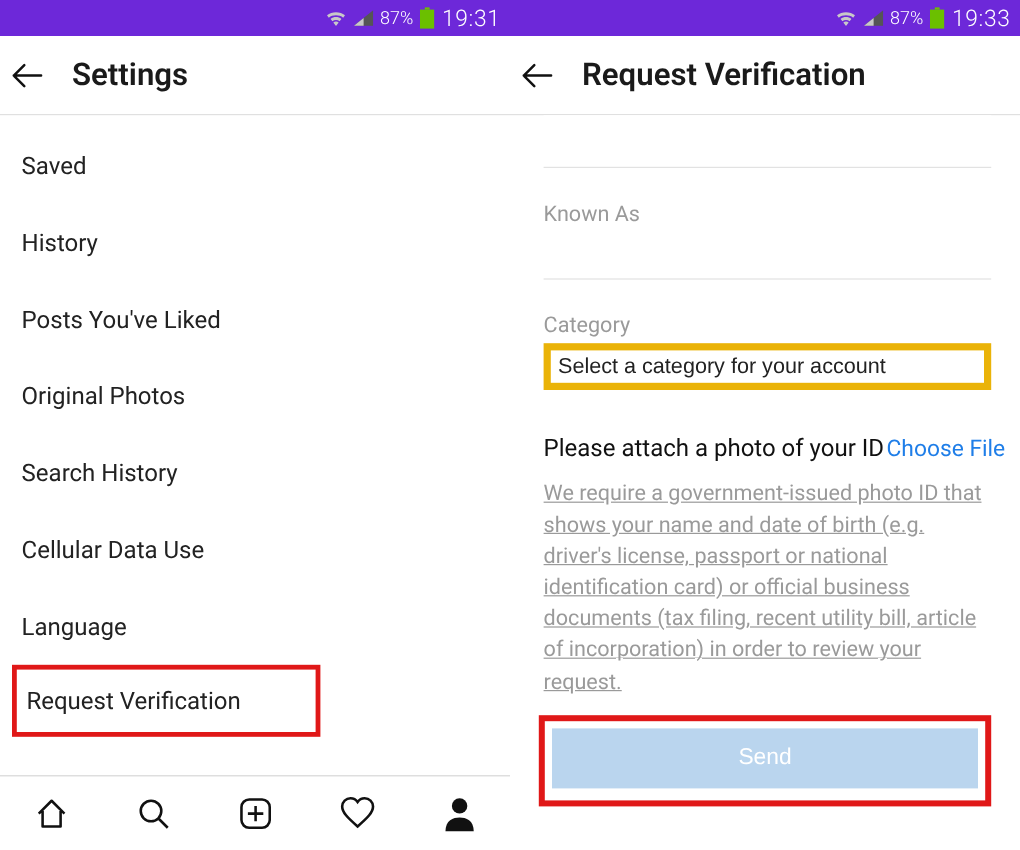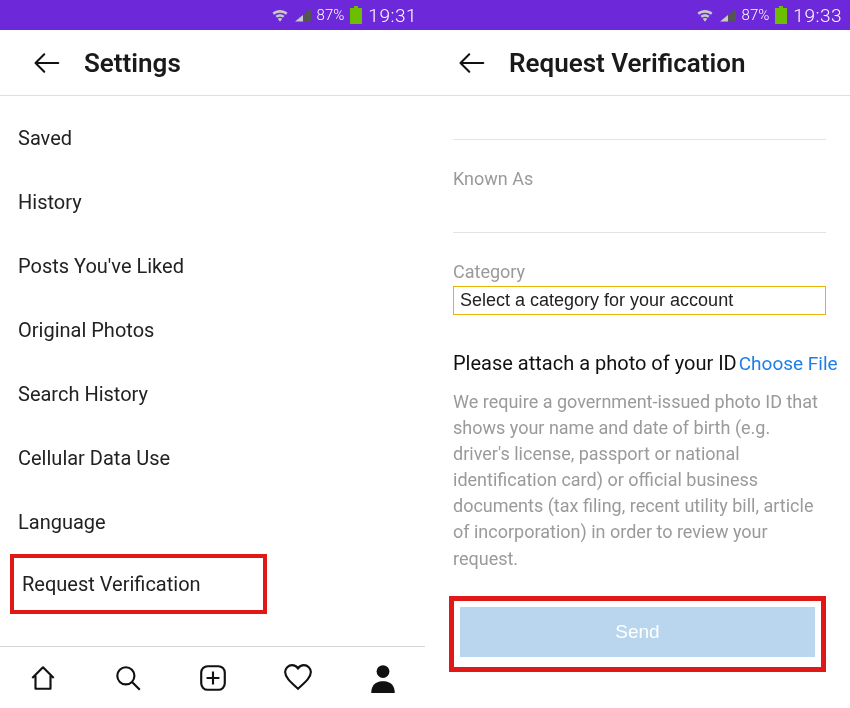--- a/index.html
+++ b/index.html
@@ -40,21 +40,21 @@
   .statusbar .icon { display:inline-flex; align-items:center; }
   .statusbar .pct { font-size: 15px; }
   .statusbar .time { font-size: 19px; letter-spacing: 0.5px; }
   .wifi svg, .signal svg, .batt-svg { display:block; }
 
   
   .appheader {
     height: 66px;
     display: flex;
     align-items: center;
-    padding: 0 32px;
+    padding: 0 8px;
     gap: 24px;
     border-bottom: 1px solid #e0e0e0;
   }
   .appheader .back { display:inline-flex; align-items:center; cursor:pointer; }
   .appheader .title {
     font-size: 26px;
     font-weight: 600;
     color: #1a1a1a;
   }
 
@@ -99,21 +99,21 @@
   }
   .field-underline {
     border: none;
     border-bottom: 1px solid #e2e2e2;
     width: 100%;
     height: 44px;
     font-size: 17px;
     outline: none;
   }
   .category-box {
-    border: 1px solid #eab308;
+    border: 6px solid #eab308;
     width: 100%;
     font-size: 18px;
     color: #222;
     padding: 3px 6px;
     margin-top: 4px;
     background:#fff;
     cursor:pointer;
     text-align:left;
   }
   .attach-row {
@@ -128,20 +128,21 @@
     color:#1f7ee8;
     font-size:19px;
     margin-left:2px;
     cursor:pointer;
   }
   .helper {
     font-size: 18px;
     color:#9a9a9a;
     line-height: 1.45;
     margin-top: 14px;
+    text-decoration: underline;
   }
   .send-wrap {
     position:absolute;
     left:24px; right:24px;
     bottom:36px;
   }
   .send-highlight {
     border:5px solid #e01818;
     padding:6px 6px 10px 6px;
   }

